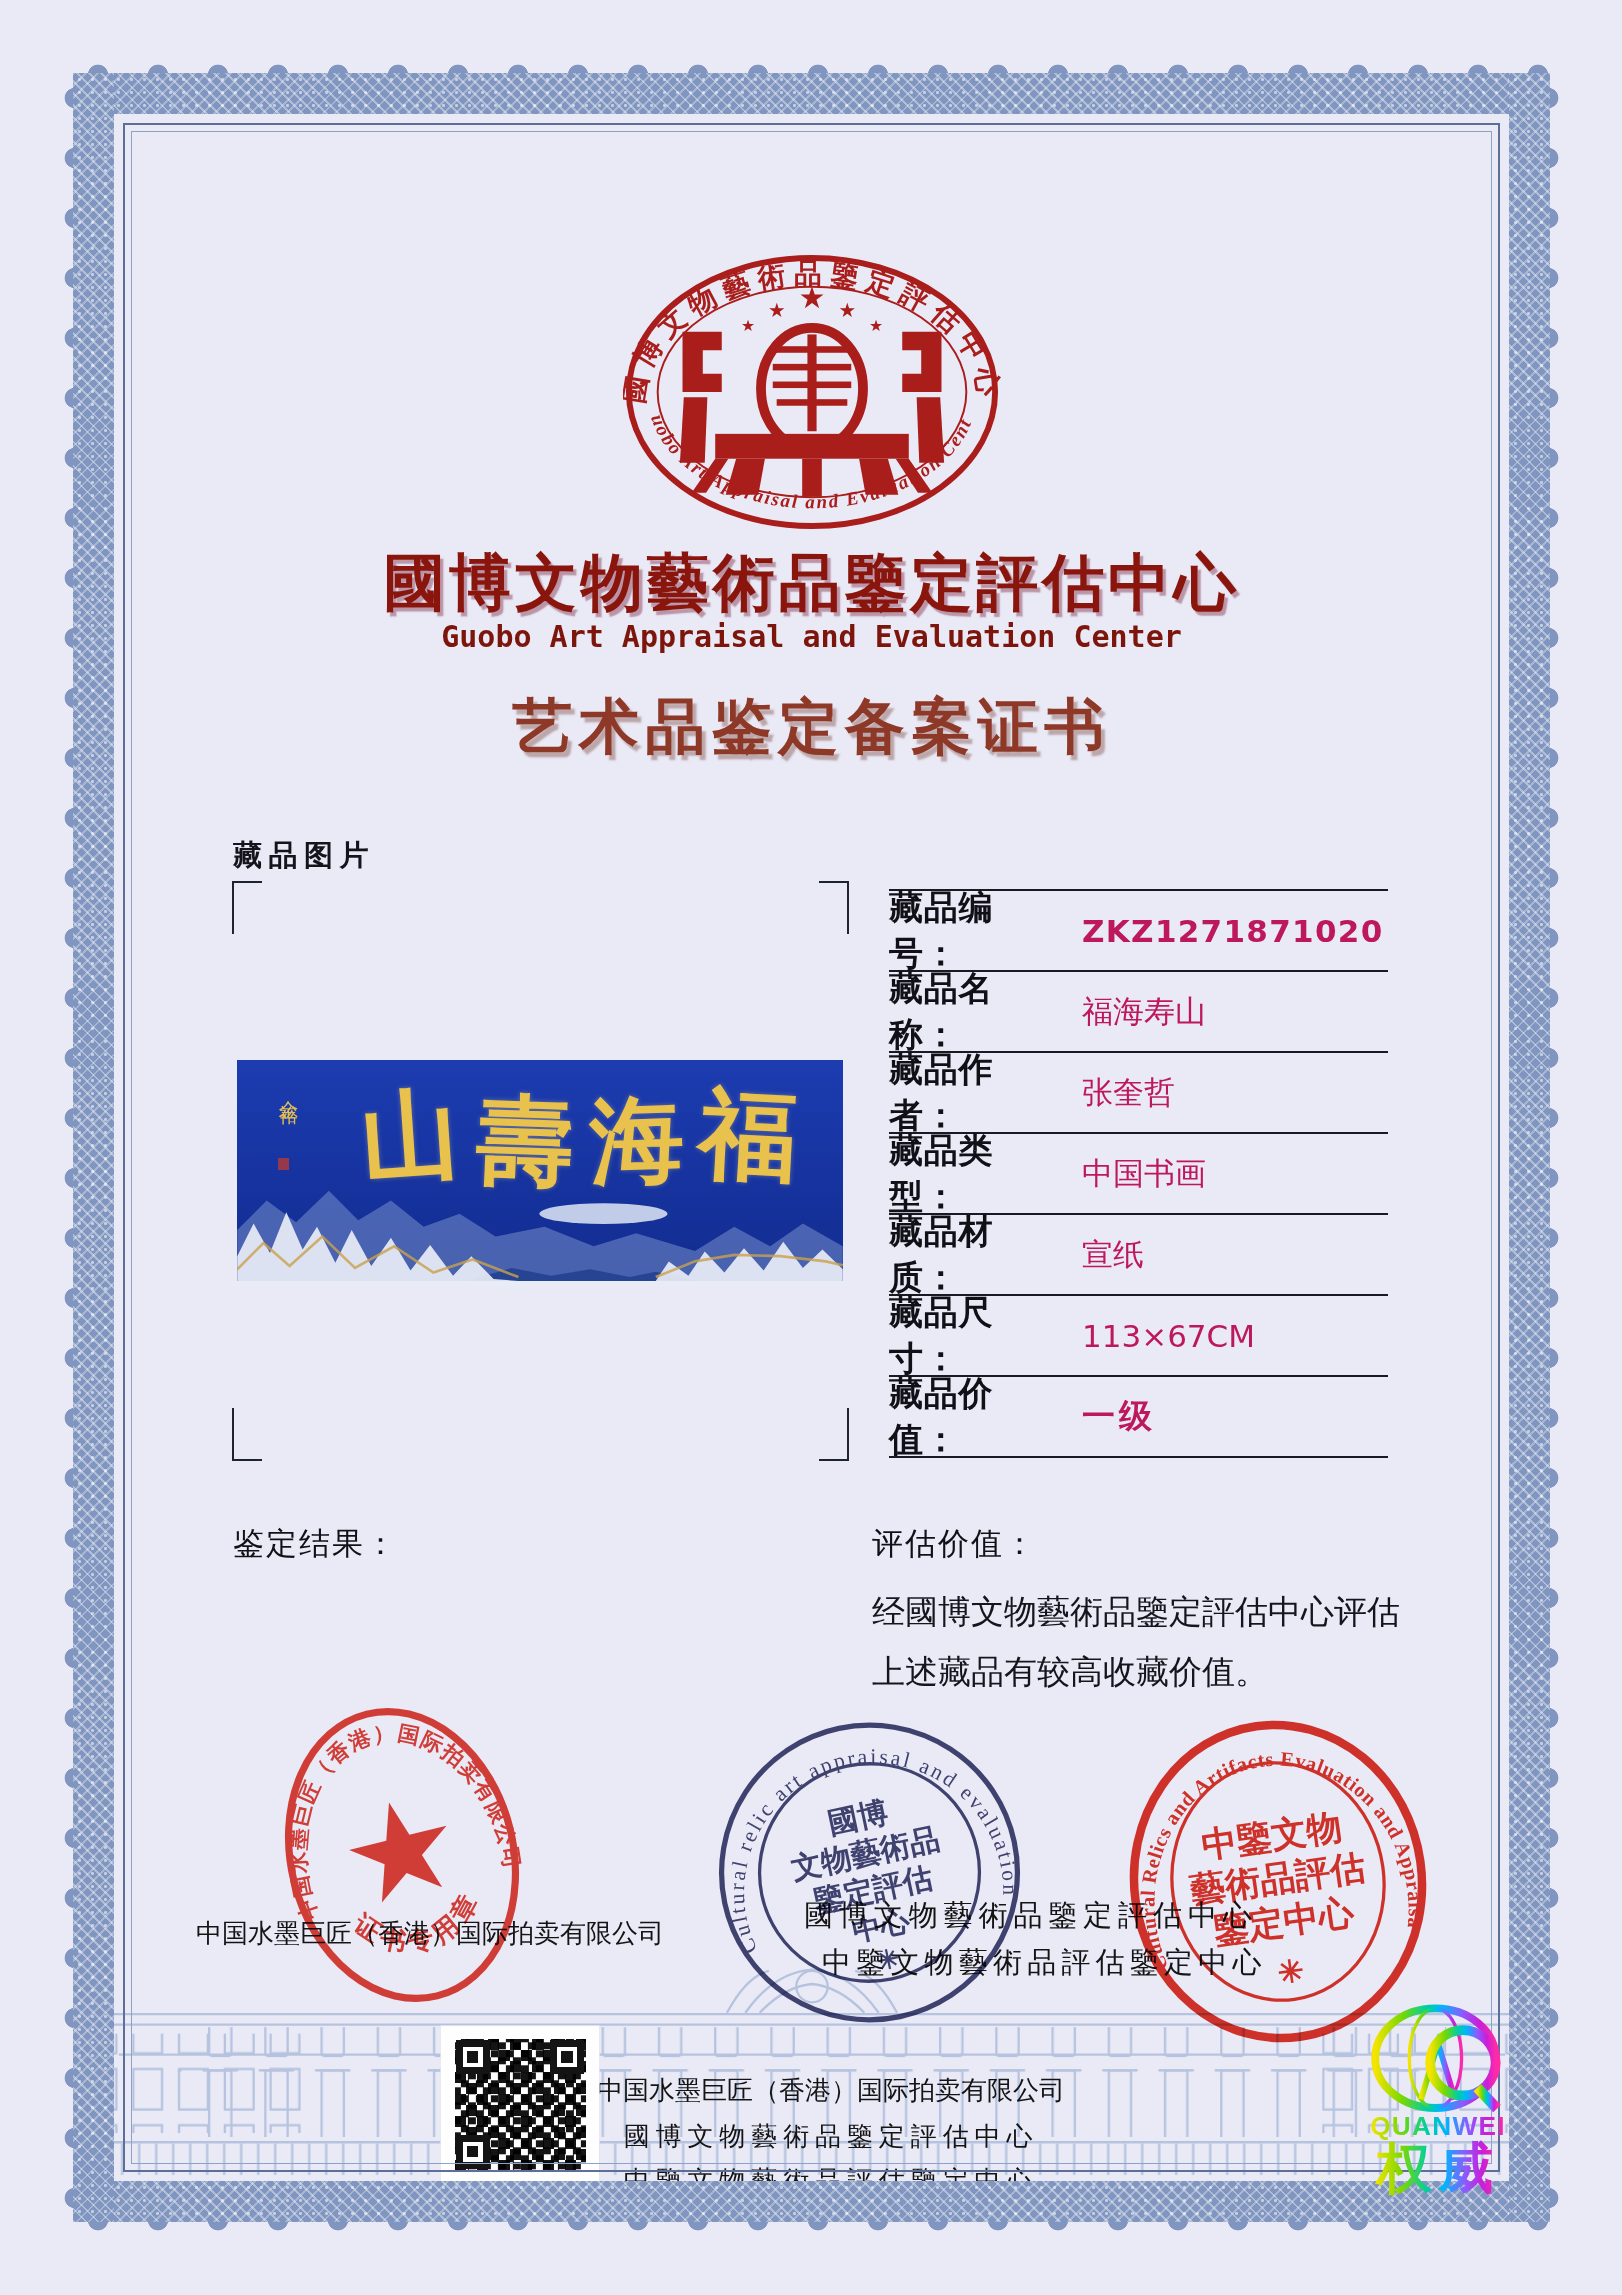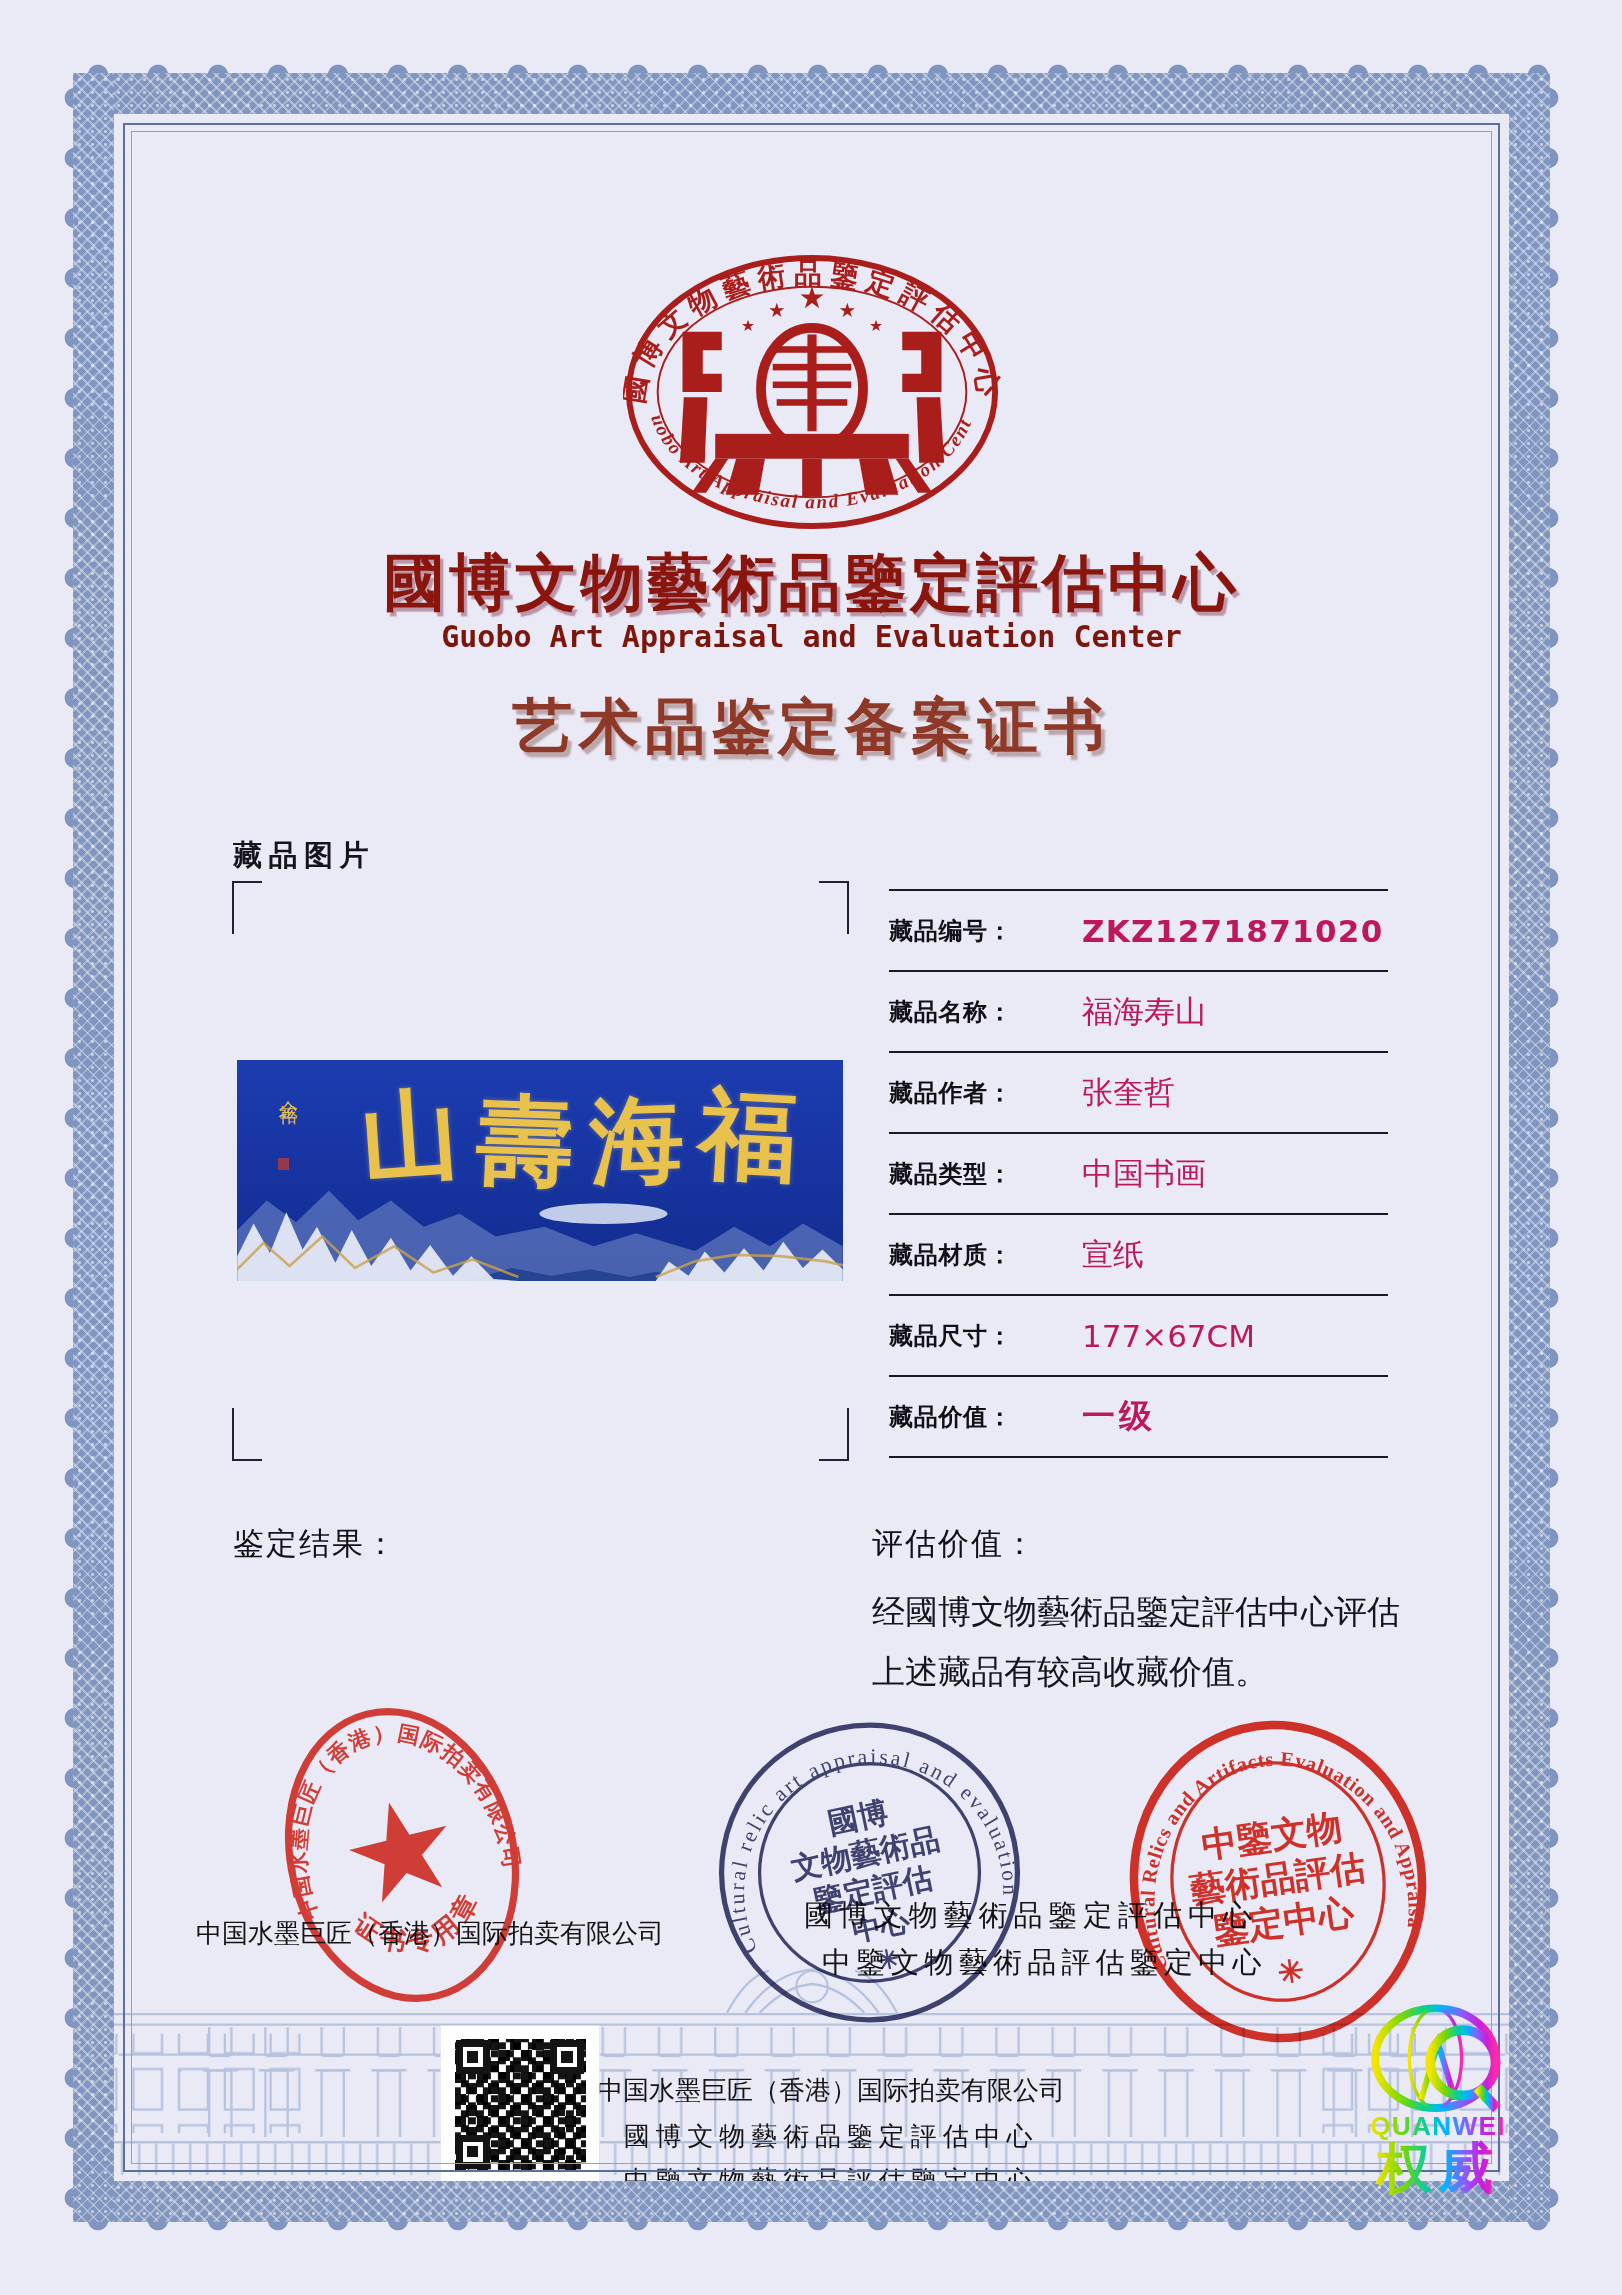--- a/index.html
+++ b/index.html
@@ -53,21 +53,21 @@
     background:linear-gradient(180deg,#1c3cb0 0%,#16339f 55%,#122c8e 100%);overflow:hidden;}
   .art-sliver{left:233px;top:1281px;width:614px;height:5.2px;background:#e7ecf6;}
   .gchar{position:absolute;color:var(--gold,#e9c24d);font-family:"Liberation Serif",serif;
     font-weight:700;font-size:98px;text-shadow:0 0 5.2px rgba(255,225,130,.35);}
   .gsig{position:absolute;left:38px;top:25px;writing-mode:vertical-rl;font-size:19.6px;
     color:#e4bd55;font-family:"Liberation Serif",serif;letter-spacing:3.9px;}
   .gseal{position:absolute;left:41px;top:98px;width:10.5px;height:11.8px;background:#b73a36;opacity:.8;}
   
   .itable{left:889px;top:889px;width:499px;border-top:2.6px solid #191923;}
   .irow{display:flex;align-items:center;height:79px;border-bottom:2.6px solid #191923;}
-  .ilabel{width:167px;font-size:24px;font-weight:700;letter-spacing:0.7px;color:#101016;}
+  .ilabel{width:167px;font-size:34px;font-weight:700;letter-spacing:0.7px;color:#101016;}
   .ivalue{margin-left:26px;font-size:31px;color:#be185d;}
   .irow:last-child .ivalue{font-weight:800;font-size:33px;letter-spacing:3.9px;}
   
   .sec-h{font-size:31px;letter-spacing:2px;color:#101016;}
   .sec-b{font-size:33px;line-height:60px;color:#15151c;font-family:"Liberation Serif",serif;}
   
   .ovl{position:absolute;color:#141414;white-space:nowrap;z-index:12;}
   
   .stamp{position:absolute;mix-blend-mode:multiply;opacity:.95;z-index:20;}
   
@@ -221,21 +221,21 @@
     <div class="irow">
       <span class="ilabel">藏品类型：</span>
       <span class="ivalue">中国书画</span>
     </div>
     <div class="irow">
       <span class="ilabel">藏品材质：</span>
       <span class="ivalue">宣纸</span>
     </div>
     <div class="irow">
       <span class="ilabel">藏品尺寸：</span>
-      <span class="ivalue" style="font-family:'DejaVu Sans',sans-serif;">177×67CM</span>
+      <span class="ivalue" style="font-family:'DejaVu Sans',sans-serif;">113×67CM</span>
     </div>
     <div class="irow">
       <span class="ilabel">藏品价值：</span>
       <span class="ivalue">一级</span>
     </div>
   </div>
 
   <div class="abs sec-h" style="left:233px;top:1523px;">鉴定结果：</div>
   <div class="abs sec-h" style="left:872px;top:1523px;">评估价值：</div>
   <div class="abs sec-b" style="left:872px;top:1582px;width:694px;">

